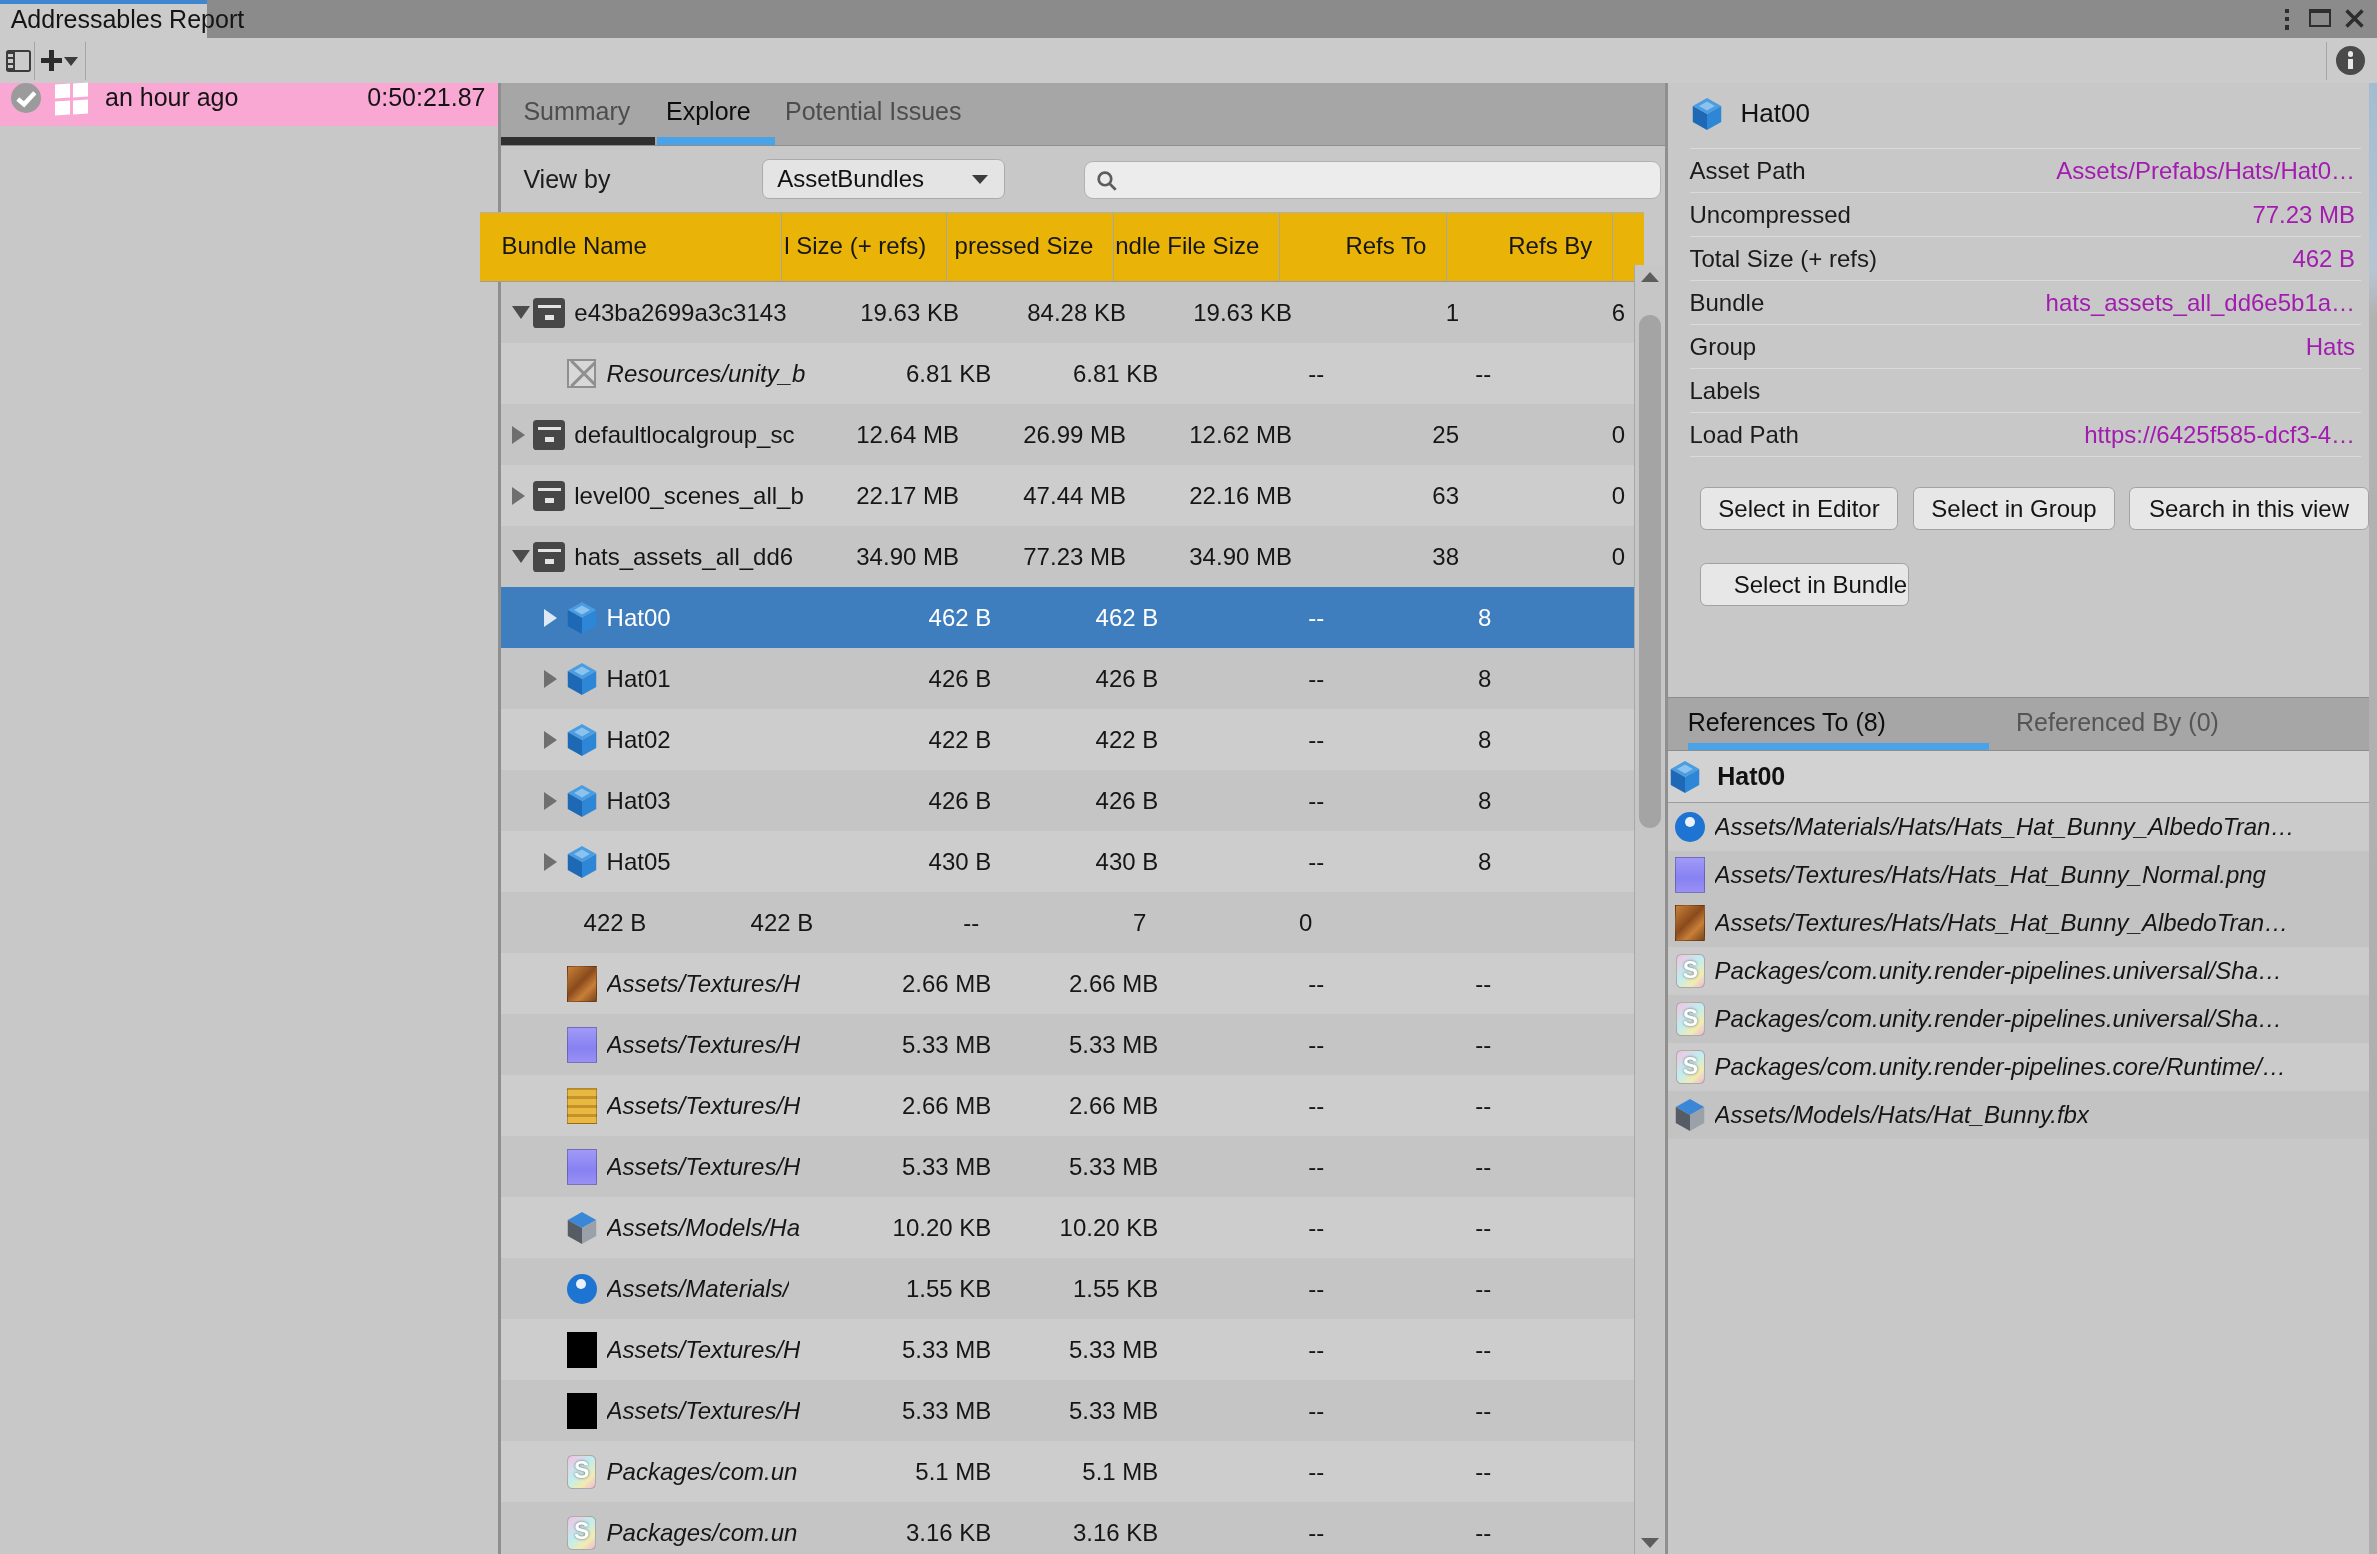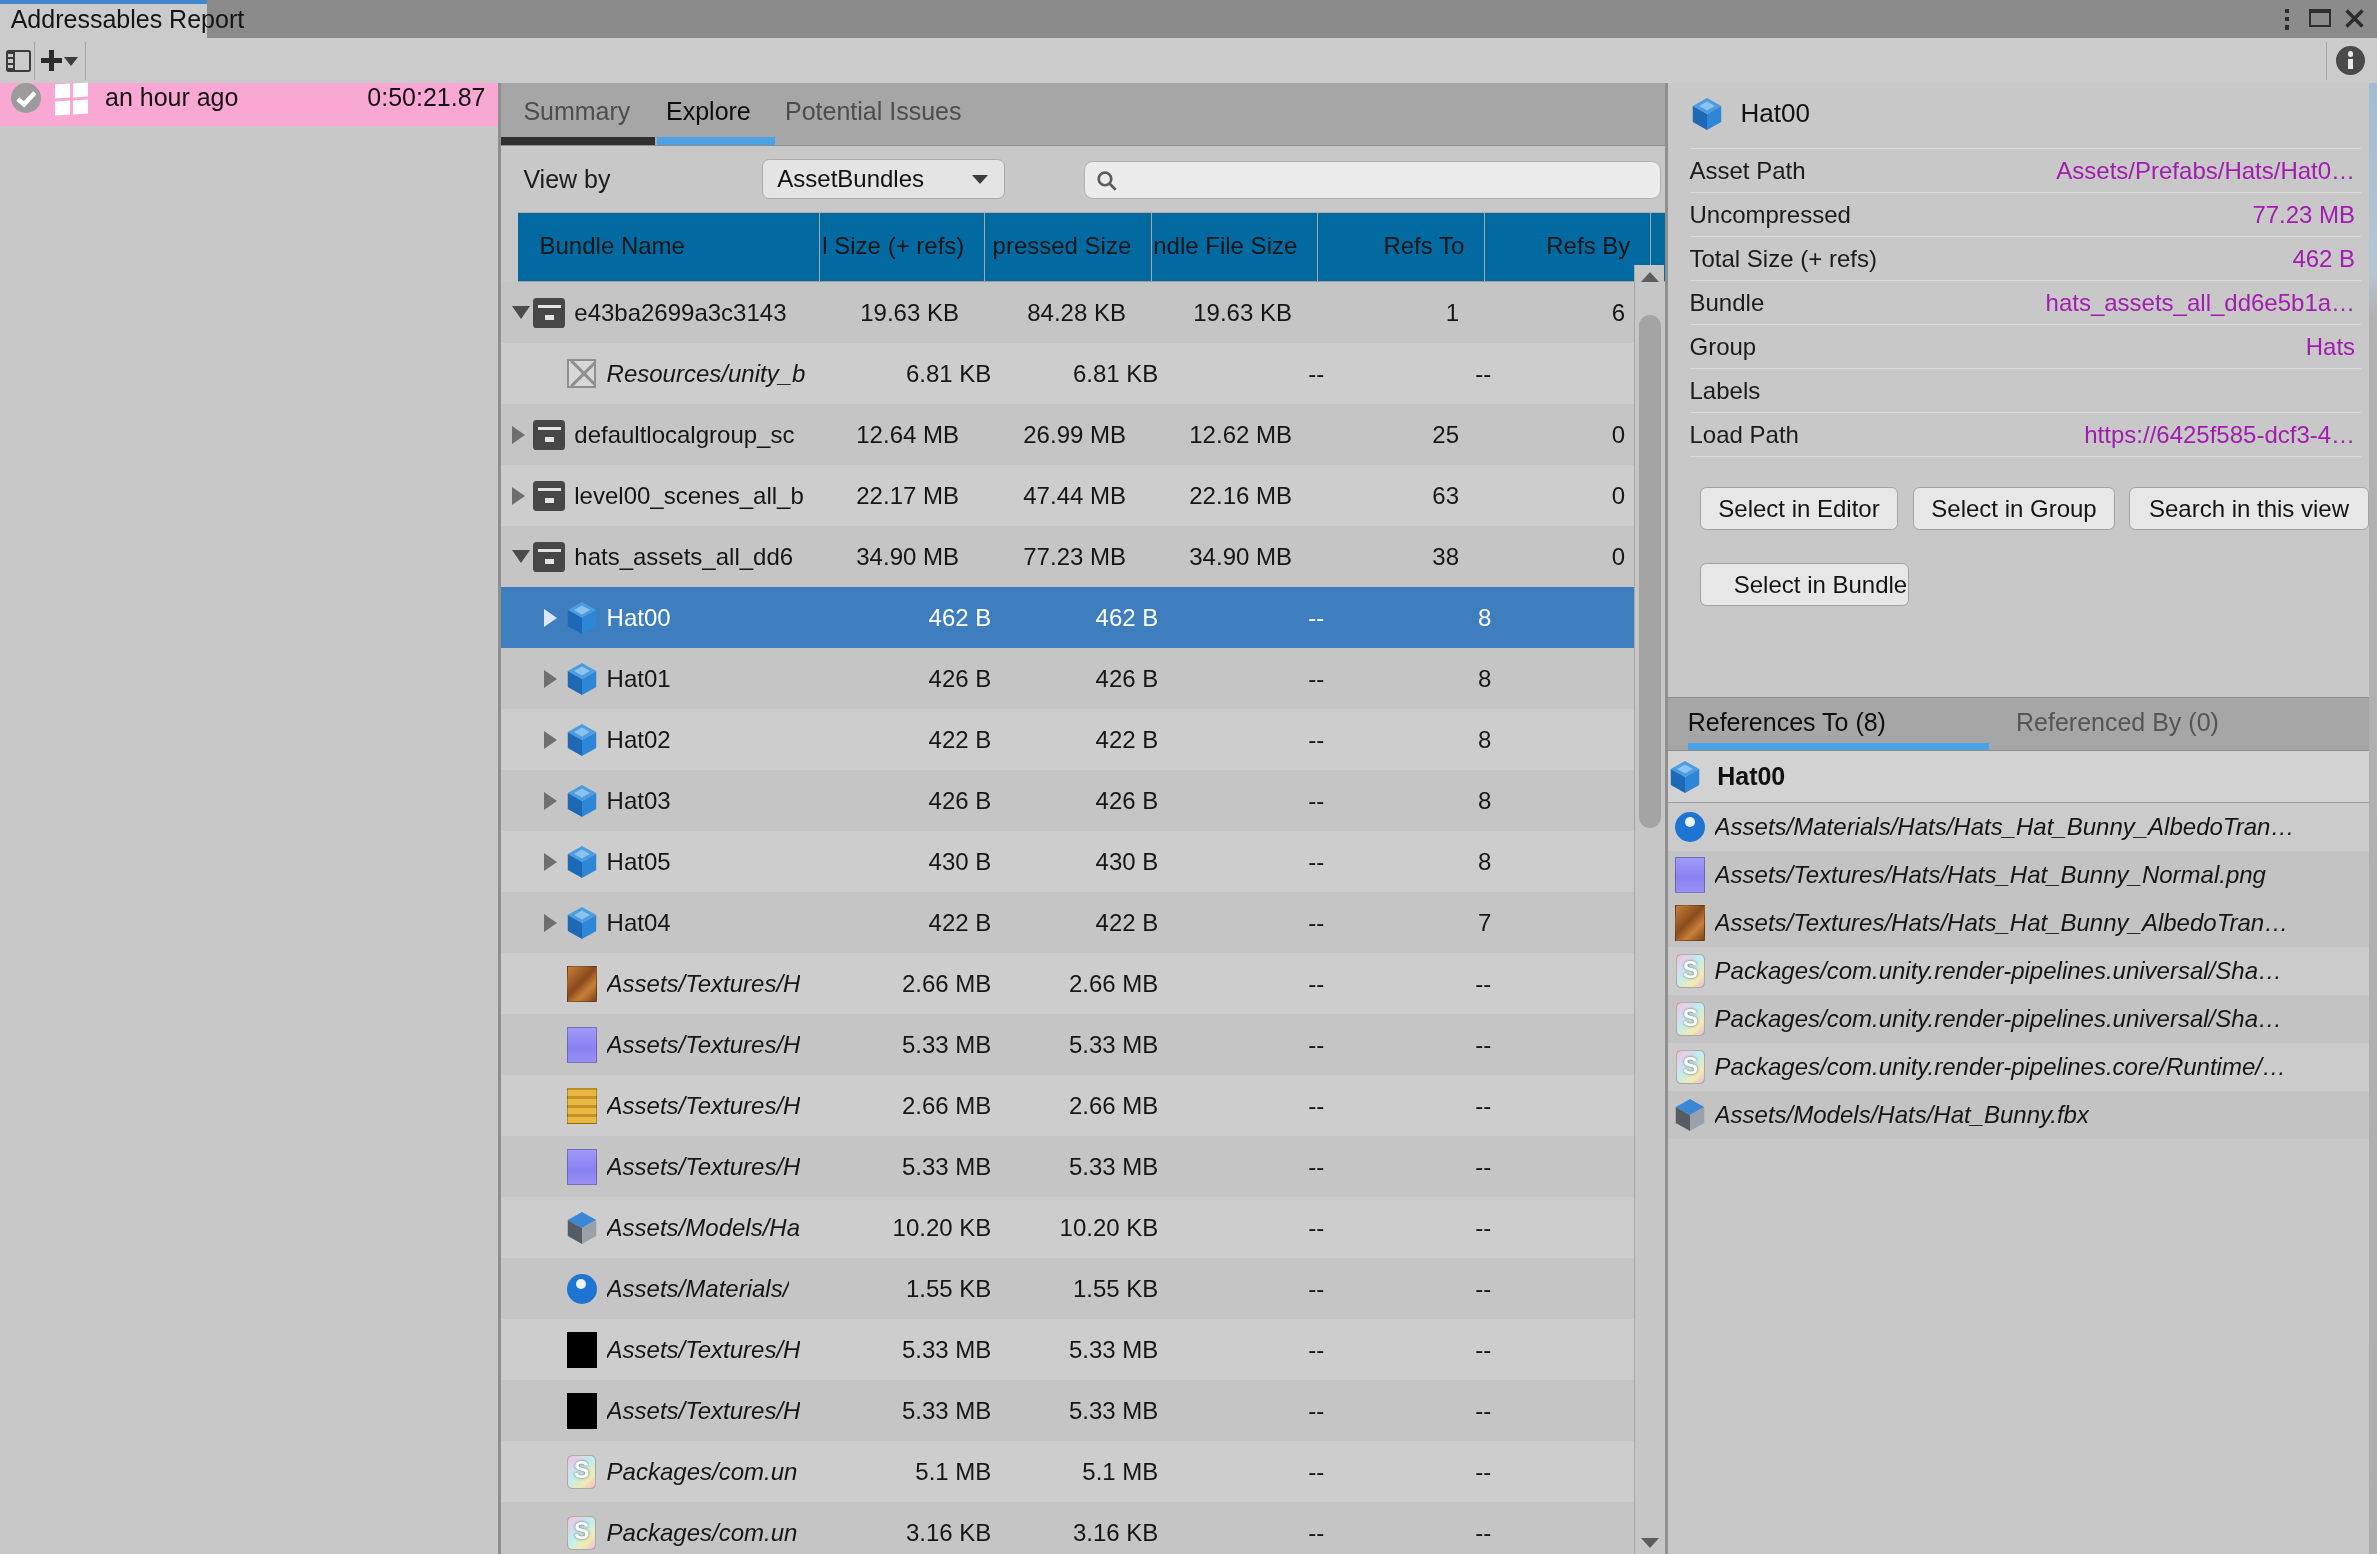--- a/index.html
+++ b/index.html
@@ -64,21 +64,21 @@
   .dropdown{position:absolute;left:261px;top:13.4px;width:243px;height:40px;background:#e4e4e4;
     border:0.9px solid #aaa;border-radius:7.2px;box-sizing:border-box;font-size:24px;line-height:38px;}
   .dropdown .val{padding-left:14.3px;color:#111;}
   .dropdown .caret-down{position:absolute;right:16px;top:15px;border-left-width:8px;border-right-width:8px;border-top-width:9.8px;}
   .searchbox{position:absolute;left:583px;top:15px;width:577px;height:38px;background:#ececec;
     border:0.9px solid #b2b2b2;border-radius:9px;box-sizing:border-box;}
   .searchbox svg{position:absolute;left:10.7px;top:8px;}
   .searchbox input{position:absolute;left:39px;top:1.8px;width:519px;height:30px;border:none;background:transparent;
     outline:none;font-size:23px;font-family:inherit;color:#222;}
 
-  .thead{position:absolute;left:518px;top:212px;width:1164px;height:70px;background:#0369a1;
+  .thead{position:absolute;left:480px;top:212px;width:1164px;height:70px;background:#eab308;
     border-top:0.9px solid #b0b0b0;border-bottom:0.9px solid #9c9c9c;box-sizing:border-box;display:flex;}
   .th{height:100%;box-sizing:border-box;border-right:0.9px solid #a6a6a6;font-size:24px;line-height:66px;
     color:#161616;overflow:hidden;white-space:nowrap;}
   .th.first{padding-left:21.5px;}
   .th.num{text-align:right;padding-right:19.7px;}
 
   .rows{position:absolute;left:501px;top:282px;width:1134px;height:1273px;overflow:hidden;}
   .trow{height:61px;display:flex;align-items:center;font-size:24px;white-space:nowrap;}
   .trow.alt0{background:#c5c5c5;} .trow.alt1{background:#cdcdcd;}
   .trow.selected{background:#3e7dbe;color:#fff;}
@@ -390,32 +390,20 @@
           </span>
           <span class="nlabel">Hat05</span>
         </div>
         <div class="vcell" style="width: 165px;">430 B</div>
         <div class="vcell" style="width: 167px;">430 B</div>
         <div class="vcell" style="width: 166px;">--</div>
         <div class="vcell" style="width: 167px;">8</div>
         <div class="vcell" style="width: 166px;">0</div>
       </div>
       <div class="trow alt0">
-        <div class="ncell lvl1">
-          <span class="tri closed"></span>
-          <span class="rowicon">
-            <svg width="32" height="36" viewBox="0 0 36 40">
-              <polygon points="18,2 34,11 18,20 2,11" fill="#4a9de0"></polygon>
-              <polygon points="18,6 27,11 18,16 9,11" fill="#8cc3ee"></polygon>
-              <polygon points="2,11 18,20 18,38 2,29" fill="#1d69b5"></polygon>
-              <polygon points="34,11 18,20 18,38 34,29" fill="#2e86d6"></polygon>
-            </svg>
-          </span>
-          <span class="nlabel">Hat04</span>
-        </div>
         <div class="vcell" style="width: 165px;">422 B</div>
         <div class="vcell" style="width: 167px;">422 B</div>
         <div class="vcell" style="width: 166px;">--</div>
         <div class="vcell" style="width: 167px;">7</div>
         <div class="vcell" style="width: 166px;">0</div>
       </div>
       <div class="trow alt1 italic">
         <div class="ncell lvl1">
           <span class="tri "></span>
           <span class="rowicon">

